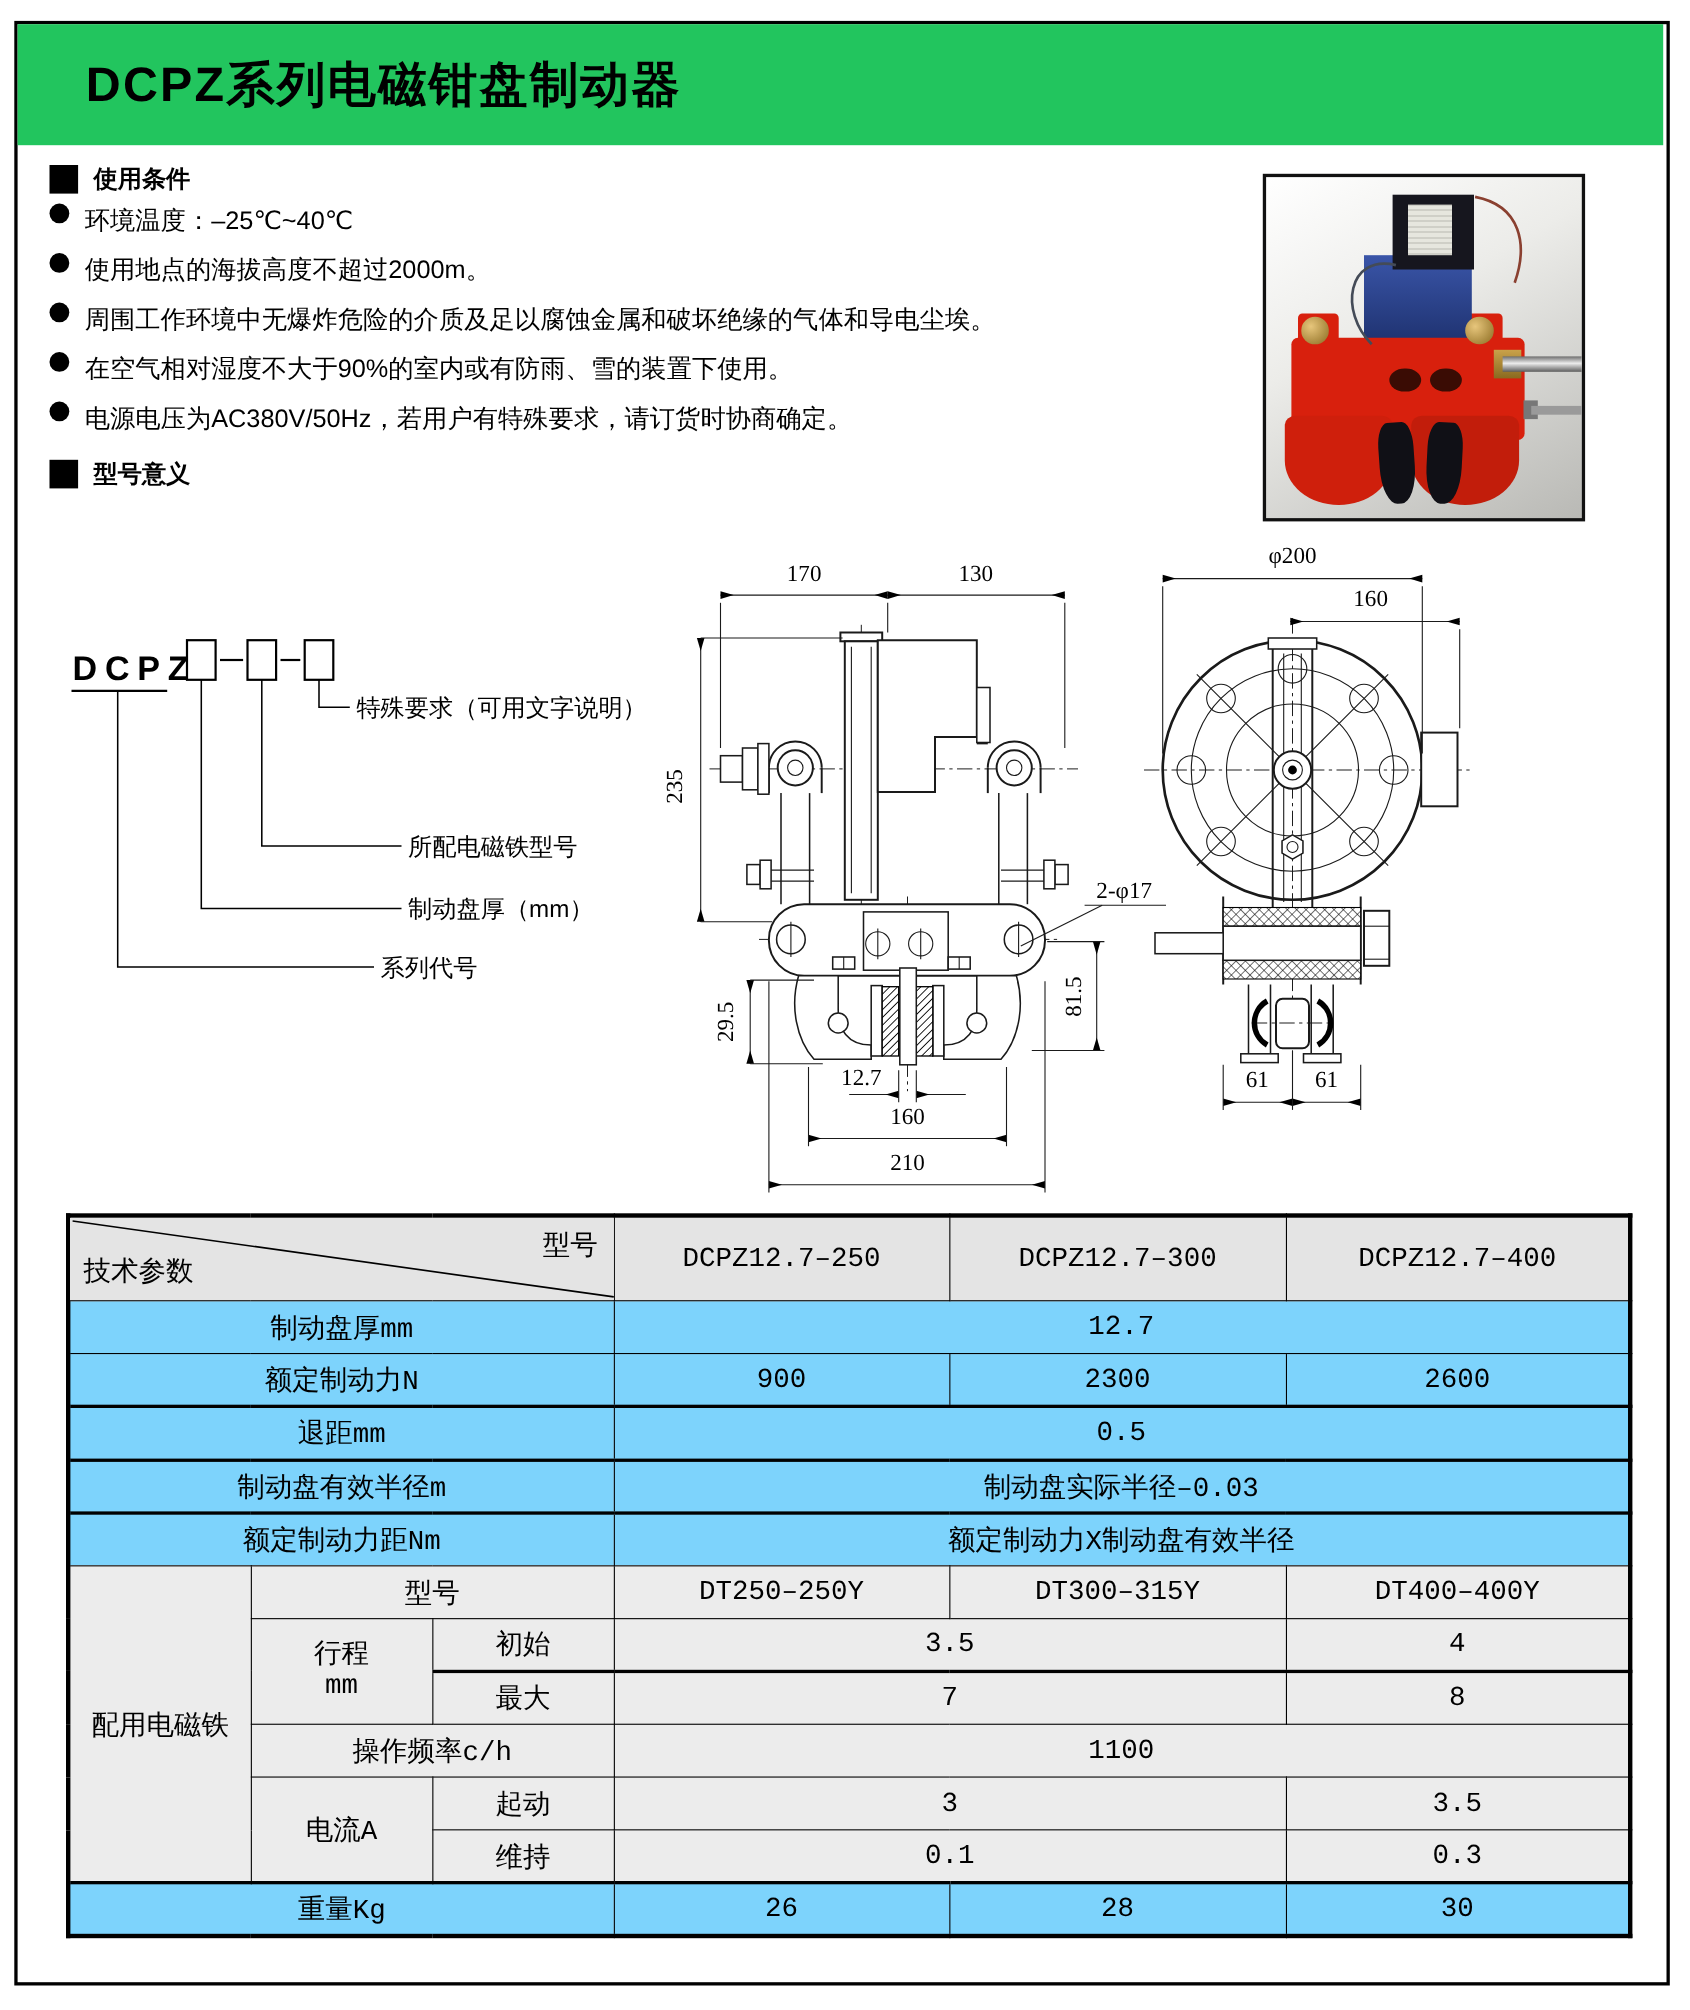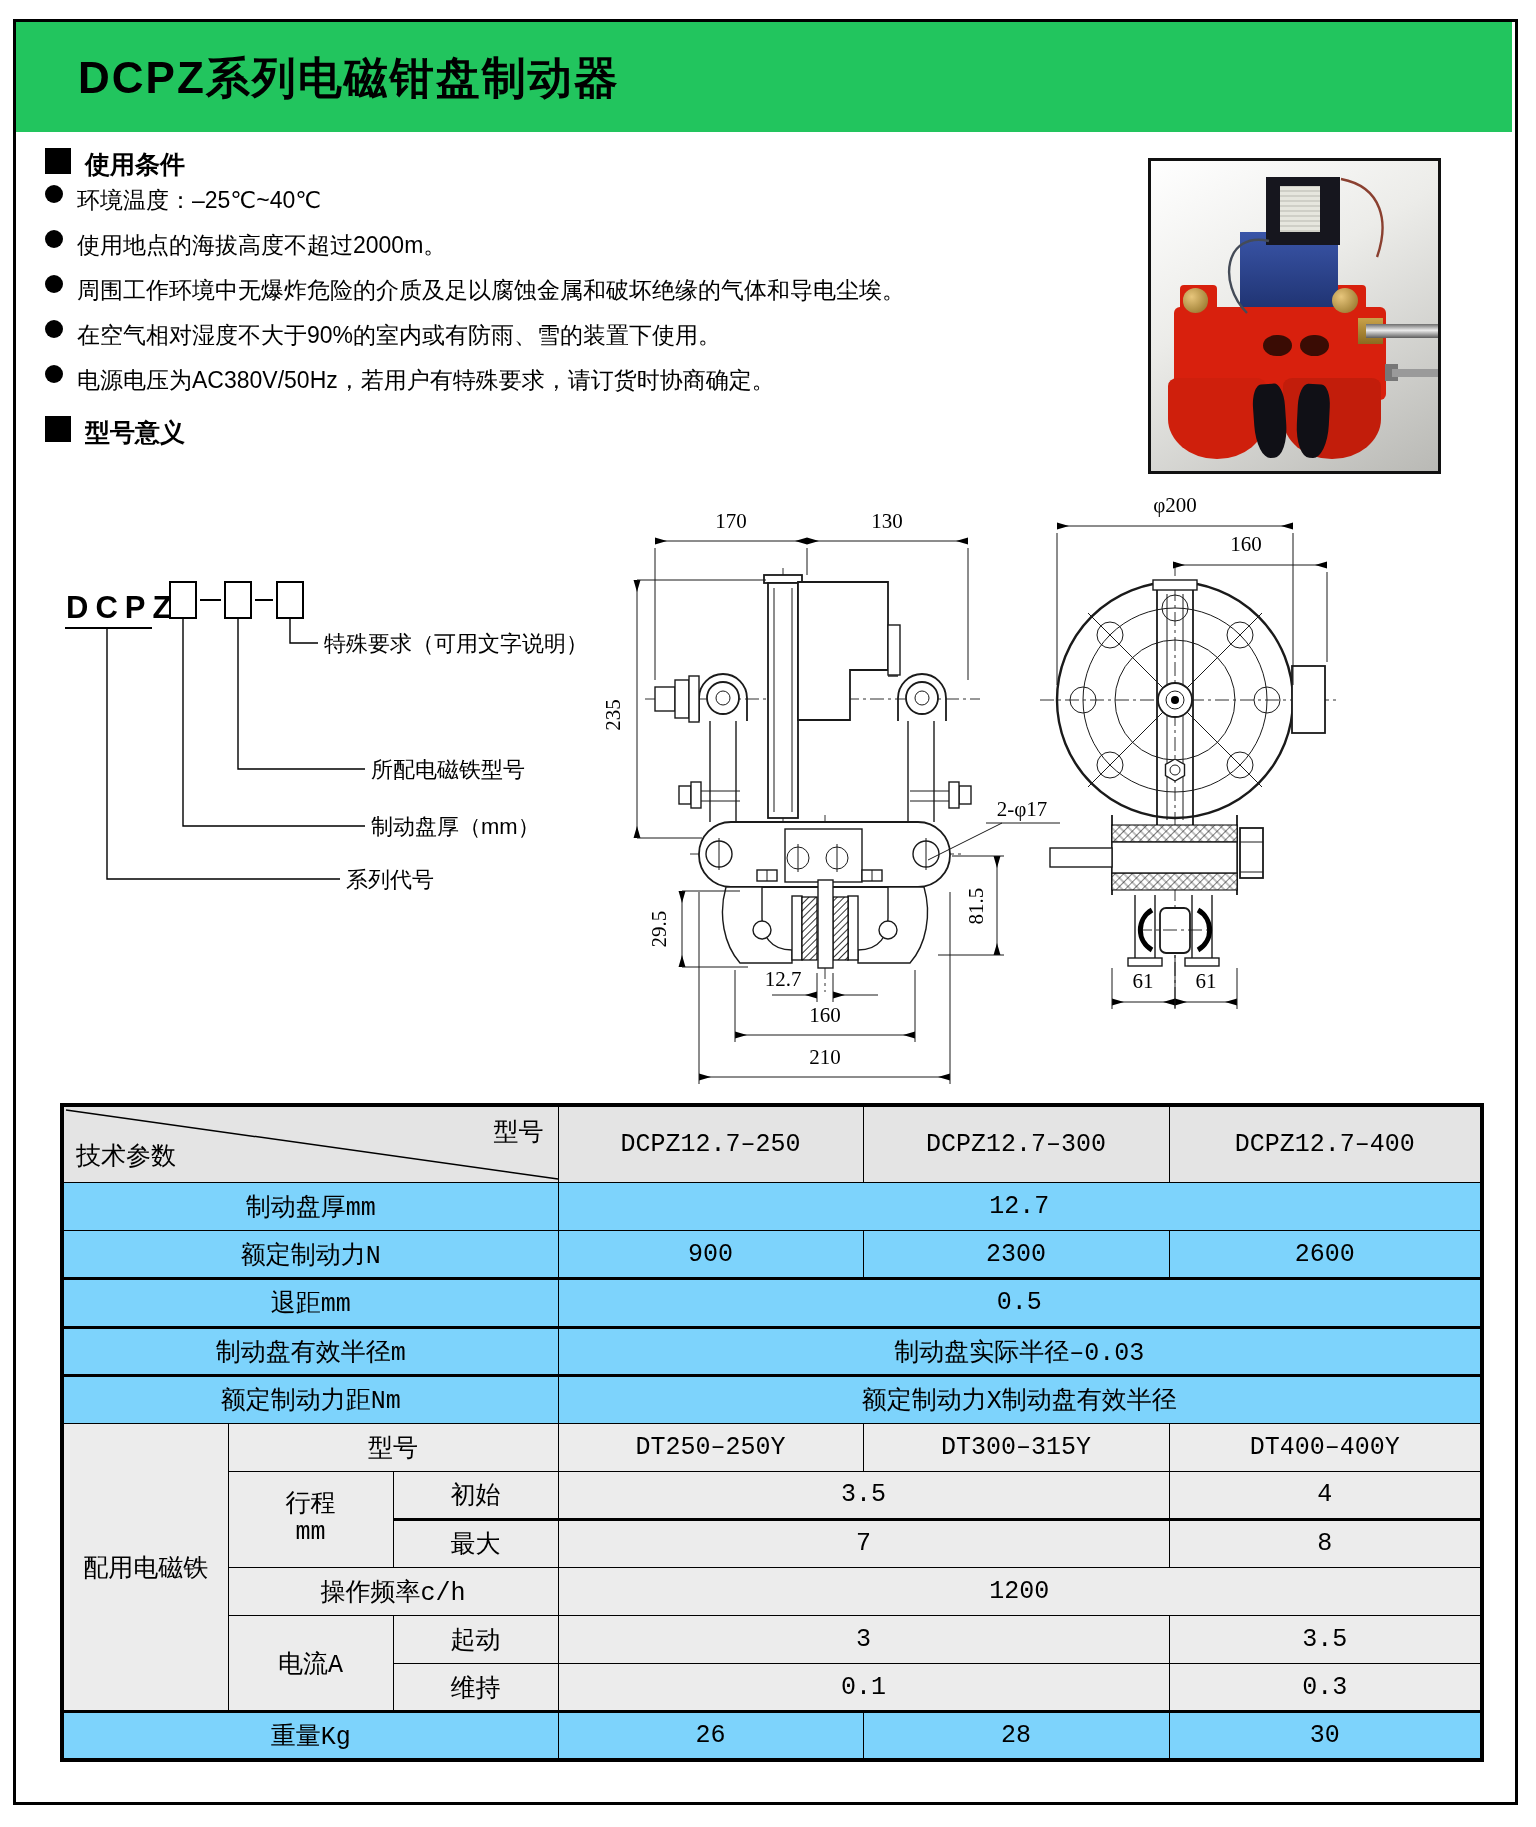--- a/index.html
+++ b/index.html
@@ -1,21 +1,21 @@
 <!DOCTYPE html>
 <html><head>
 <meta charset="utf-8">
 <style>
   html,body{margin:0;padding:0;background:#fff;}
   .page{position:relative;width:1536px;height:1827px;background:#fff;
         font-family:"Liberation Sans","DejaVu Sans",sans-serif;color:#000;overflow:hidden;}
   .frame{position:absolute;left:13px;top:19px;width:1499px;height:1780px;border:3px solid #000;}
   .title-band{position:absolute;left:16px;top:22px;width:1496px;height:110px;background:#22c55e;}
   .title-band h1{margin:0;padding:0 0 0 62px;line-height:112px;font-size:44px;font-weight:bold;letter-spacing:2px;}
-  .sec-head{position:absolute;display:flex;align-items:flex-start;gap:14px;font-size:25px;font-weight:bold;}
+  .sec-head{position:absolute;display:flex;align-items:center;gap:14px;font-size:22px;font-weight:bold;}
   .sec-head .sq{width:26px;height:26px;background:#000;display:inline-block;}
   .cond-list{position:absolute;left:45px;top:185px;margin:0;padding:0;list-style:none;}
   .cond-list li{display:flex;align-items:flex-start;gap:14px;height:45px;font-size:23px;}
   .cond-list .dot{width:18px;height:18px;border-radius:50%;background:#000;flex:0 0 18px;}
   
   .photo{position:absolute;left:1148px;top:158px;width:287px;height:310px;border:3px solid #111;
          background:linear-gradient(150deg,#ffffff 0%,#ecece9 40%,#b9b9b5 100%);overflow:hidden;}
   .photo div{position:absolute;}
   .p-red{left:8%;top:47%;width:74%;height:30%;background:#d8200d;border-radius:6px;}
   .p-lobeL{left:6%;top:70%;width:34%;height:26%;background:#cf1f0c;border-radius:10% 10% 50% 50%;}
@@ -415,21 +415,21 @@
       <td colspan="2" class="g">3.5</td>
       <td class="g">4</td>
     </tr>
     <tr class="tk">
       <td class="g">最大</td>
       <td colspan="2" class="g">7</td>
       <td class="g">8</td>
     </tr>
     <tr>
       <td colspan="2" class="g">操作频率c/h</td>
-      <td colspan="3" class="g">1200</td>
+      <td colspan="3" class="g">1100</td>
     </tr>
     <tr>
       <td rowspan="2" class="g">电流A</td>
       <td class="g">起动</td>
       <td colspan="2" class="g">3</td>
       <td class="g">3.5</td>
     </tr>
     <tr>
       <td class="g">维持</td>
       <td colspan="2" class="g">0.1</td>

